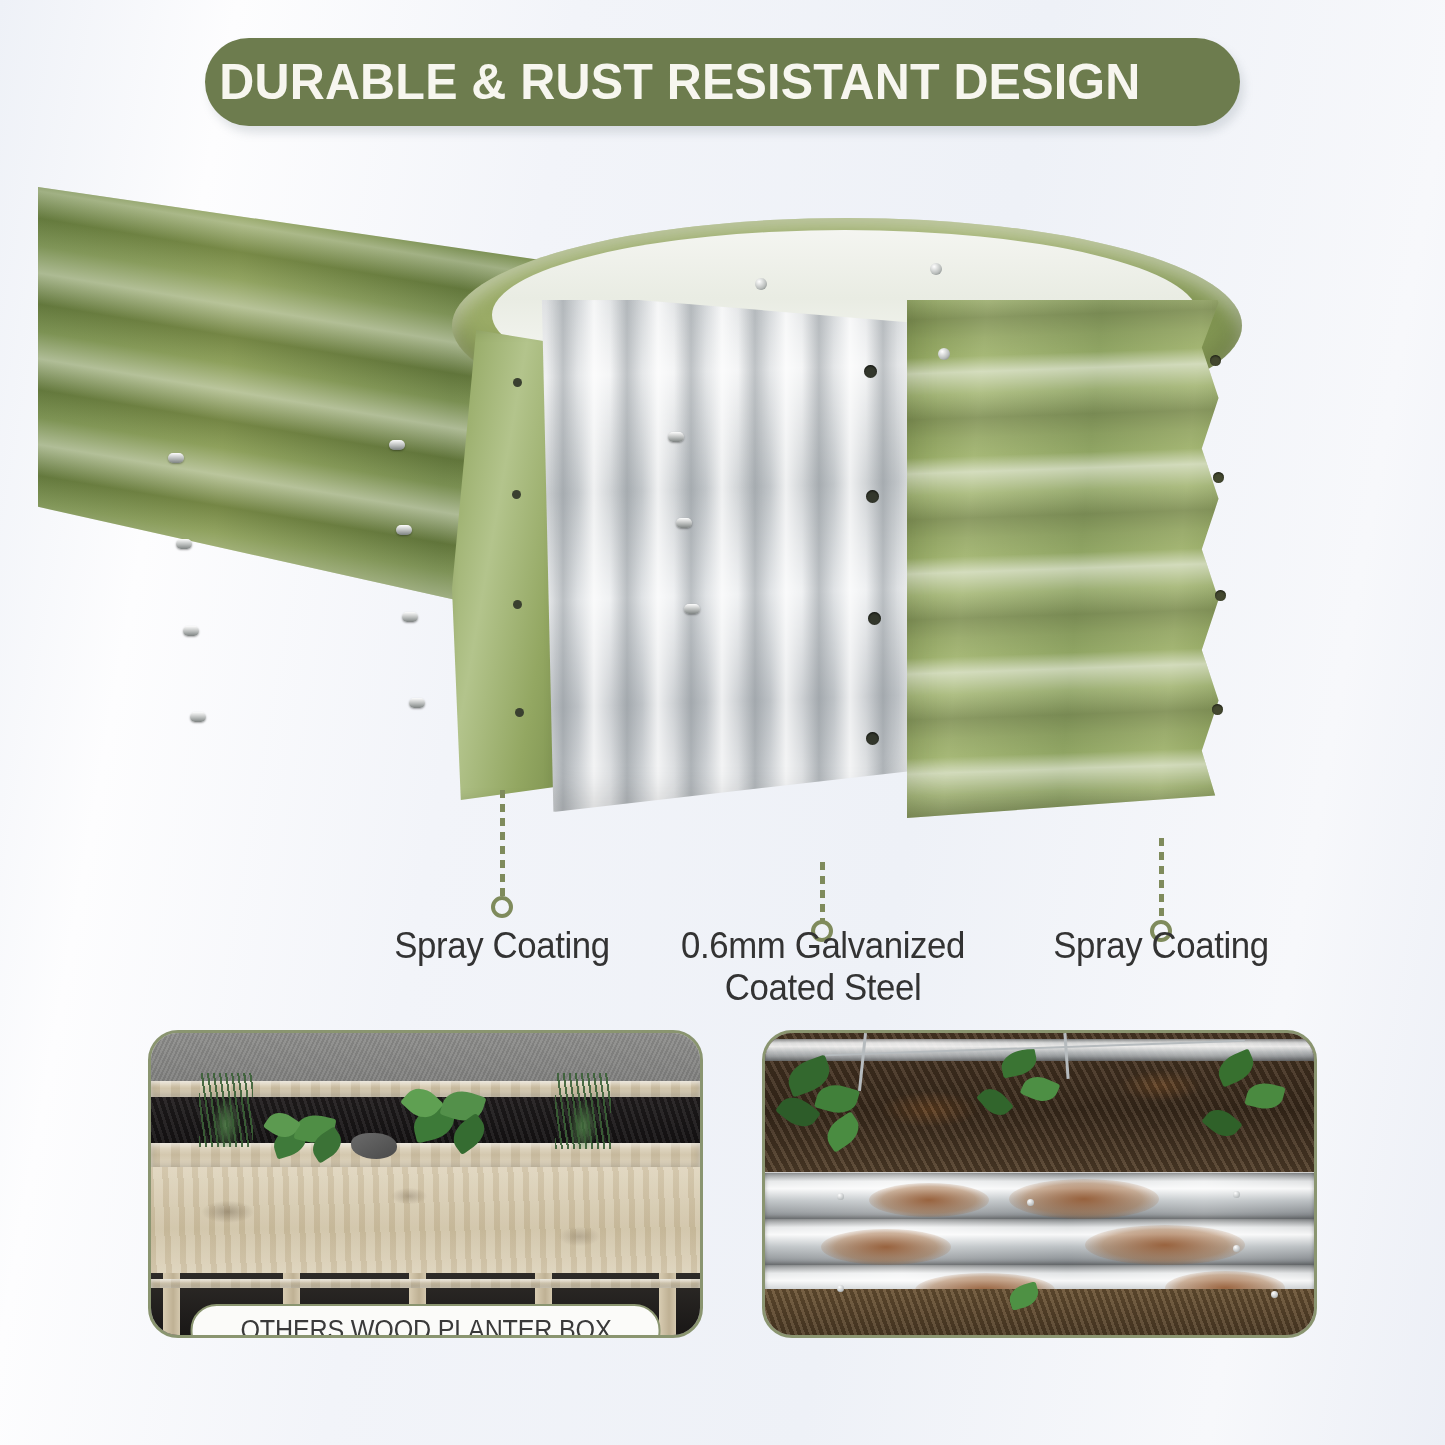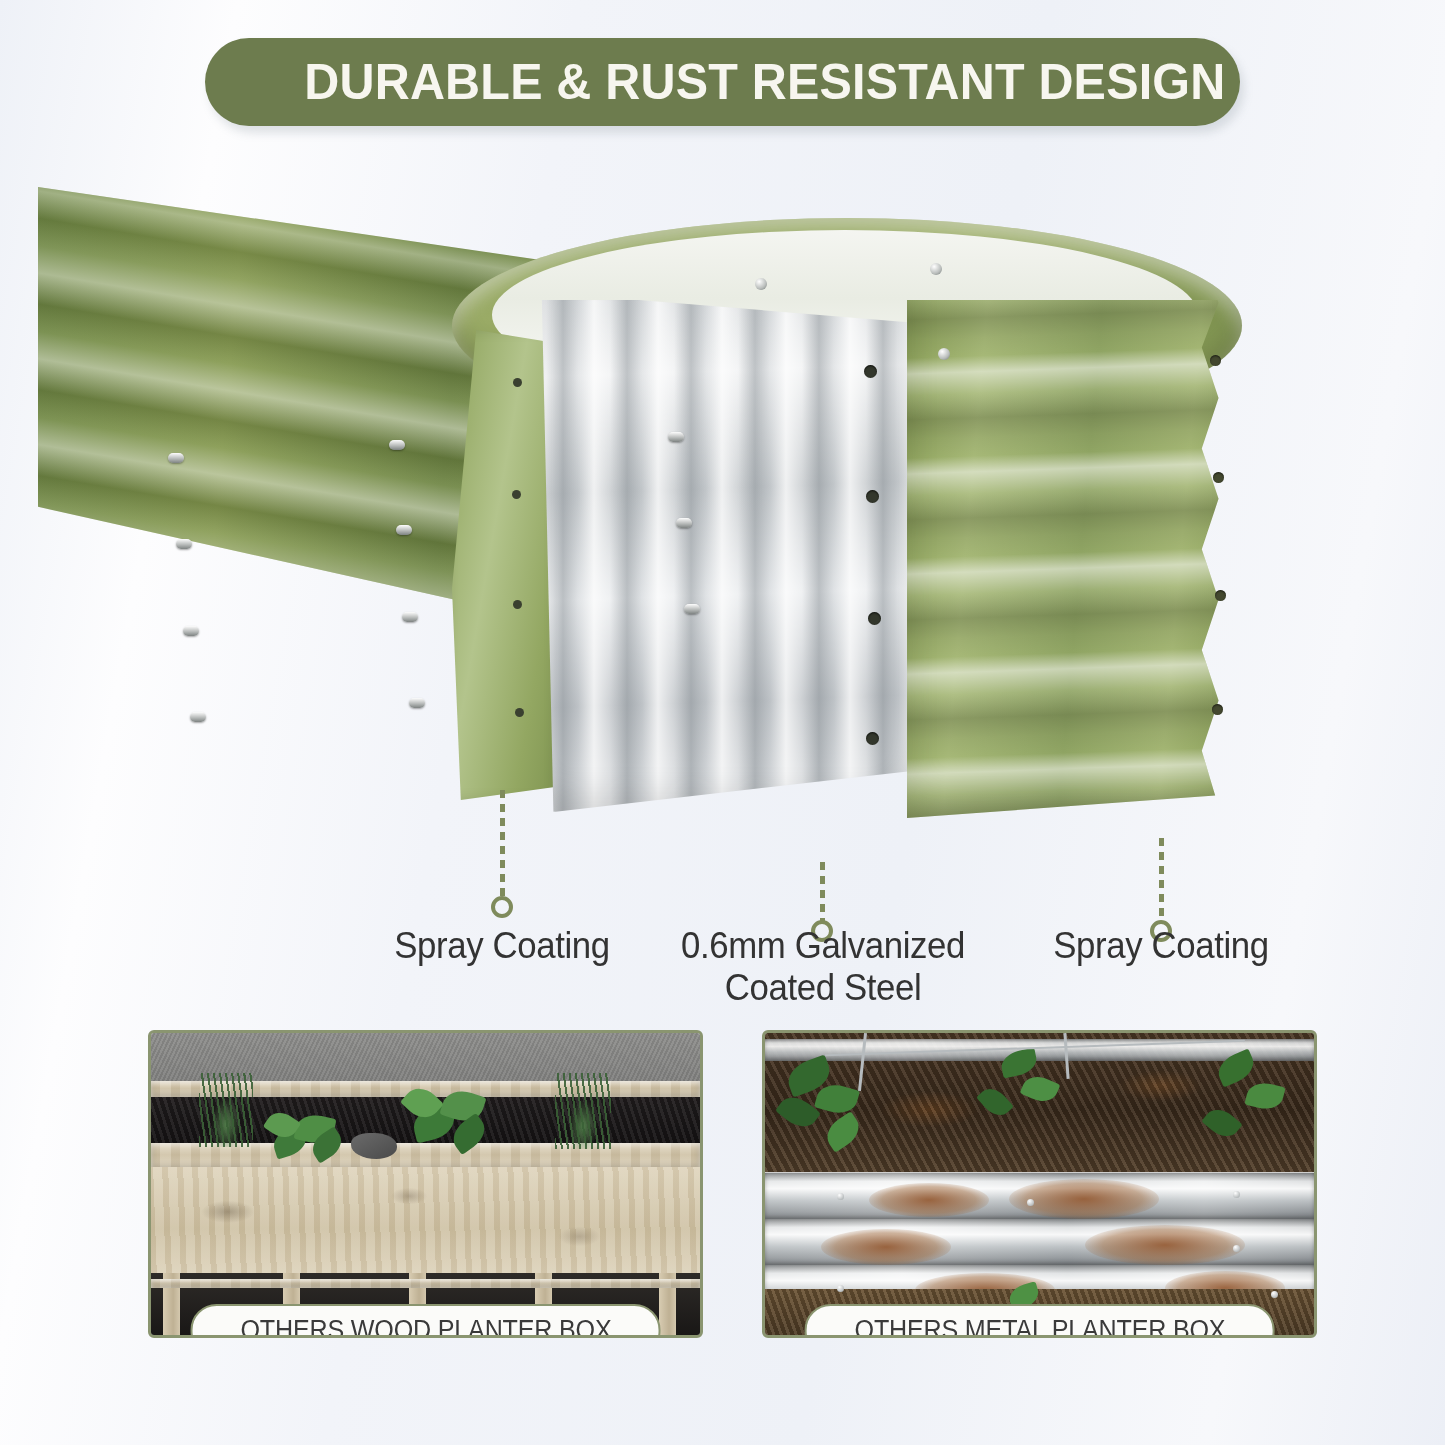--- a/index.html
+++ b/index.html
@@ -9,21 +9,21 @@
     background:linear-gradient(100deg,#eef1f7 0%,#fdfdfe 14%,#f2f4f9 34%,#eef1f7 62%,#f7f8fb 86%,#eceff6 100%);
     position:relative; overflow:hidden;
   }
 
   
   #header-area { position:absolute; top:0; left:0; width:1445px; height:215px; }
   #title-pill {
     position:absolute; left:205px; top:38px; width:1035px; height:88px;
     background:#6d7c4e; border-radius:46px;
     box-shadow:4px 7px 10px rgba(120,130,140,.22);
-    display:flex; align-items:center; justify-content:flex-end;
+    display:flex; align-items:center; justify-content:flex-start;
   }
   #title-pill .t {
     color:#f7f6ef; font-size:50px; font-weight:700; letter-spacing:.2px;
     transform:scaleX(.97); white-space:nowrap;
     font-family:"Liberation Sans", sans-serif;
   }
   #subtitle-row {
     position:absolute; left:0; top:150px; width:1445px;
     display:flex; align-items:center; justify-content:center; gap:22px;
   }
@@ -140,21 +140,21 @@
   .callout-label {
     position:absolute; text-align:center; color:#333333;
     font-size:37px; line-height:1.14; letter-spacing:-.4px;
     transform:scaleX(.94); white-space:nowrap;
   }
 
   
   #compare { position:absolute; left:0; top:1022px; width:1445px; height:380px; }
   .photo-card {
     position:absolute; top:8px; width:555px; height:308px;
-    border:3px solid #8a9570; border-radius:6px; overflow:hidden;
+    border:3px solid #8a9570; border-radius:30px; overflow:hidden;
     background:#cfcfcf;
   }
   #card-wood { left:148px; }
   #card-metal { left:762px; }
 
   
   .wall {
     position:absolute; left:0; top:0; width:100%; height:38%;
     background:
       repeating-linear-gradient(115deg, rgba(255,255,255,.06) 0 2px, rgba(0,0,0,.07) 2px 4px),
@@ -395,18 +395,15 @@
     <div class="mrivet" style="left:72px;top:160px;"></div>
     <div class="mrivet" style="left:262px;top:166px;"></div>
     <div class="mrivet" style="left:468px;top:158px;"></div>
     <div class="mrivet" style="left:72px;top:252px;"></div>
     <div class="mrivet" style="left:468px;top:212px;"></div>
     <div class="mrivet" style="left:506px;top:258px;"></div>
 
     <div class="mground"></div>
     <div class="leafy" style="left:244px;bottom:28px;width:30px;height:22px;background:#4e9144;transform:rotate(-16deg);"></div>
 
-    <div class="caption-pill">
-      <span>OTHERS METAL PLANTER BOX</span>
-    </div>
   </div>
 
 </div>
 
 </body></html>

